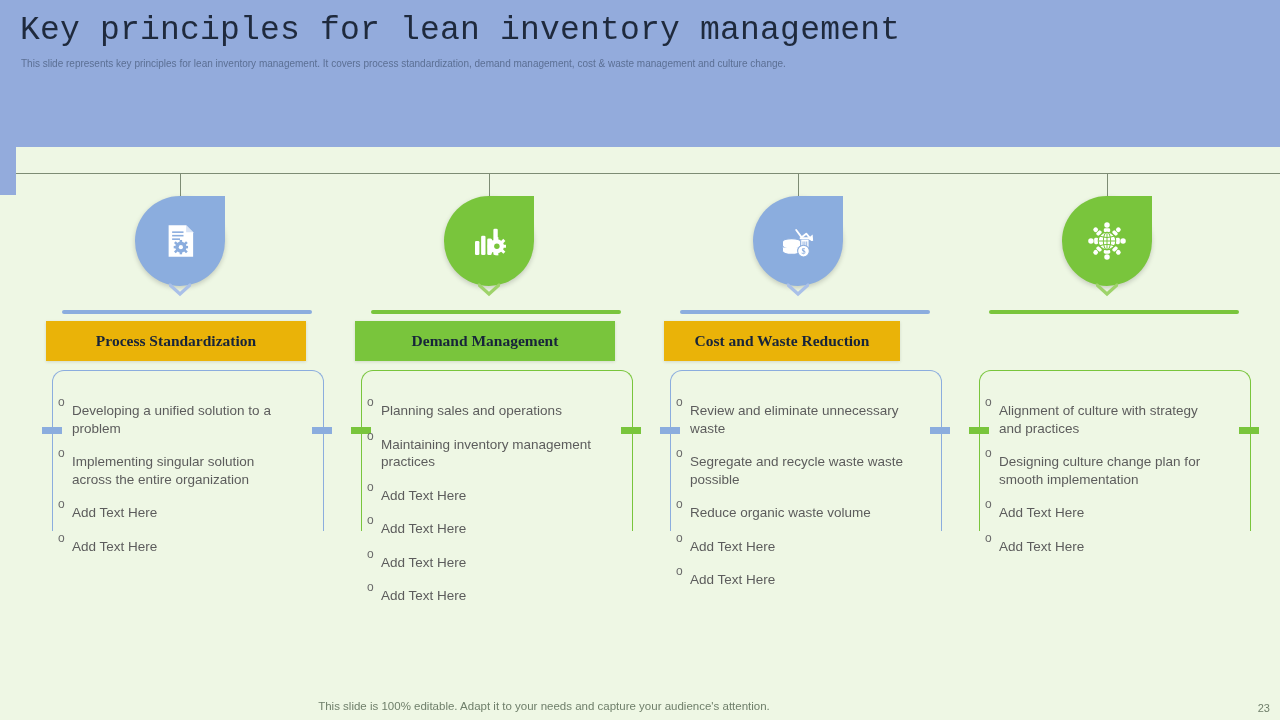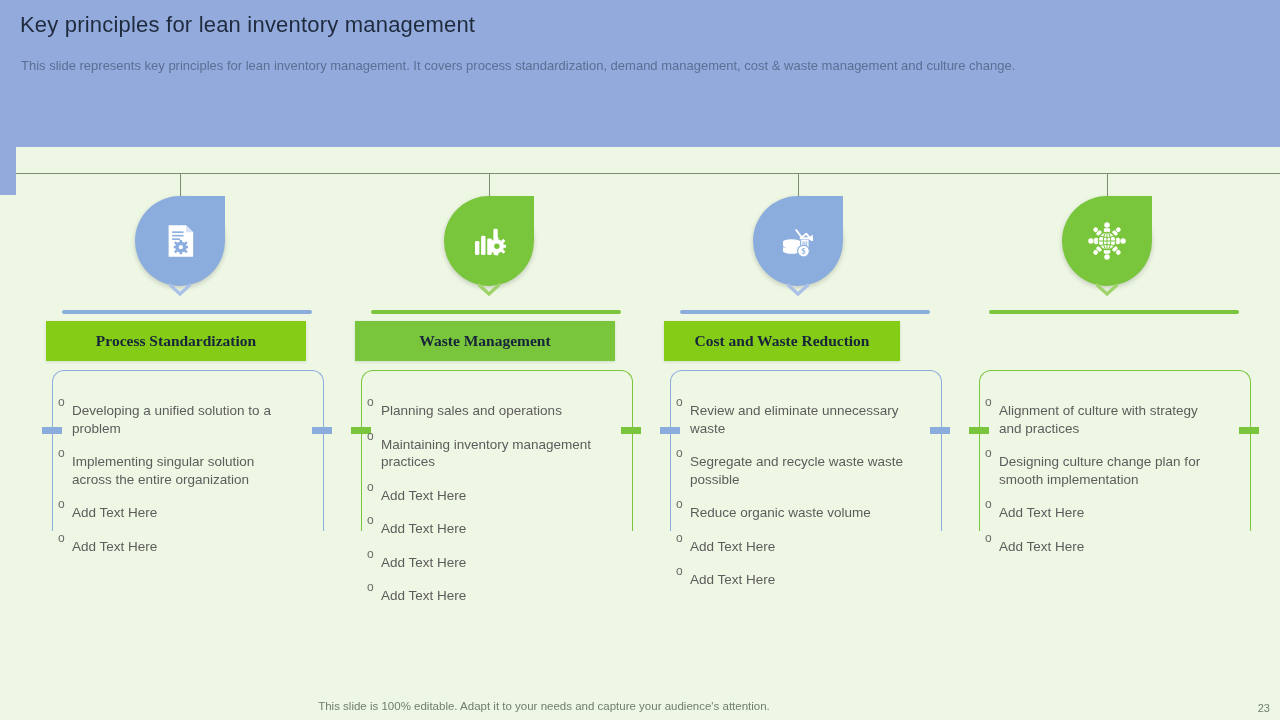--- a/index.html
+++ b/index.html
@@ -14,27 +14,27 @@
   .header{
     position:absolute;left:0;top:0;width:1280px;height:147px;
     background:#93abdc;
   }
   .header-strip{
     position:absolute;left:0;top:147px;width:16px;height:48px;
     background:#93abdc;
   }
   .title{
     position:absolute;left:20px;top:12px;
-    font-family:Liberation Sans, sans-serif;
-    font-size:22px;color:#1f2a3d;
+    font-family:Liberation Mono, monospace;
+    font-size:33px;color:#1f2a3d;
     letter-spacing:.2px;white-space:nowrap;
   }
   .subtitle{
     position:absolute;left:21px;top:58px;
-    font-size:13px;color:#5b6f94;white-space:nowrap;
+    font-size:10px;color:#5b6f94;white-space:nowrap;
   }
   
   .spine{
     position:absolute;left:16px;top:173px;width:1264px;height:1px;
     background:#7d8c74;
   }
   .drop{
     position:absolute;top:173px;width:1px;height:40px;background:#7d8c74;
   }
   
@@ -62,21 +62,21 @@
   .topline{
     position:absolute;top:310px;height:4px;border-radius:2px;
   }
   .catbar{
     position:absolute;top:321px;height:40px;
     display:flex;align-items:center;justify-content:center;
     font-family:"Liberation Serif", serif;
     font-weight:bold;font-size:15.5px;color:#17243a;
     box-shadow:0 1px 3px rgba(0,0,0,.12);
   }
-  .catbar.blue{background:#84cc16;text-align:center;}
+  .catbar.blue{background:#eab308;text-align:center;}
   .catbar.green{background:#79c53c;}
   .bracket{
     position:absolute;top:370px;
     border-top:1.4px solid;border-left:1.4px solid;border-right:1.4px solid;
     border-top-left-radius:12px;border-top-right-radius:12px;
     height:160px;
   }
   .bracket.blue{border-color:#8badde;}
   .bracket.green{border-color:#79c53c;}
   .tick{position:absolute;top:427px;width:20px;height:7px;}
@@ -192,21 +192,21 @@
         </g>
         <circle cx="33" cy="30" r="3.1" fill="#79c53c"></circle>
       </svg>
     </div>
   </div>
   <svg class="chev" viewBox="0 0 22 14">
     <path d="M1 2 L11 11 L21 2" fill="none" stroke="#9ed36a" stroke-width="3.2" stroke-linecap="round"></path>
   </svg>
   <div class="topline" style="left:37px;width:250px;background:#79c53c;"></div>
   <div class="catbar green" style="left:21px;width:260px;">
-    <span>Waste Management</span>
+    <span>Demand Management</span>
   </div>
   <div class="bracket green" style="left:27px;width:270px;"></div>
   <div class="tick green" style="left:17px;"></div>
   <div class="tick green" style="left:287px;"></div>
   <div class="list" style="left:33px;">
     <div class="li">
         <span class="bul">o</span>
         <span class="txt">Planning sales and operations</span>
       </div>
     <div class="li">

